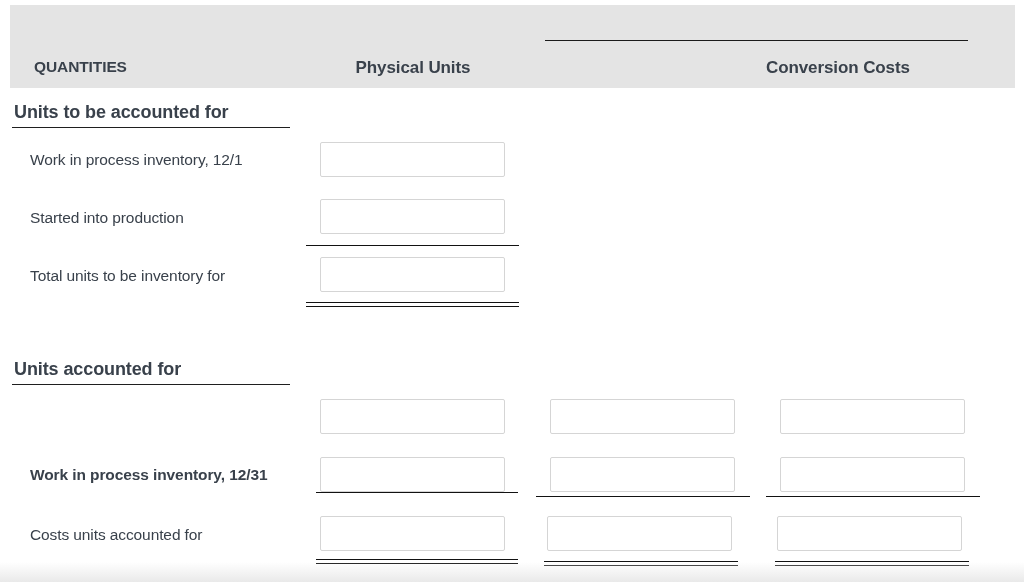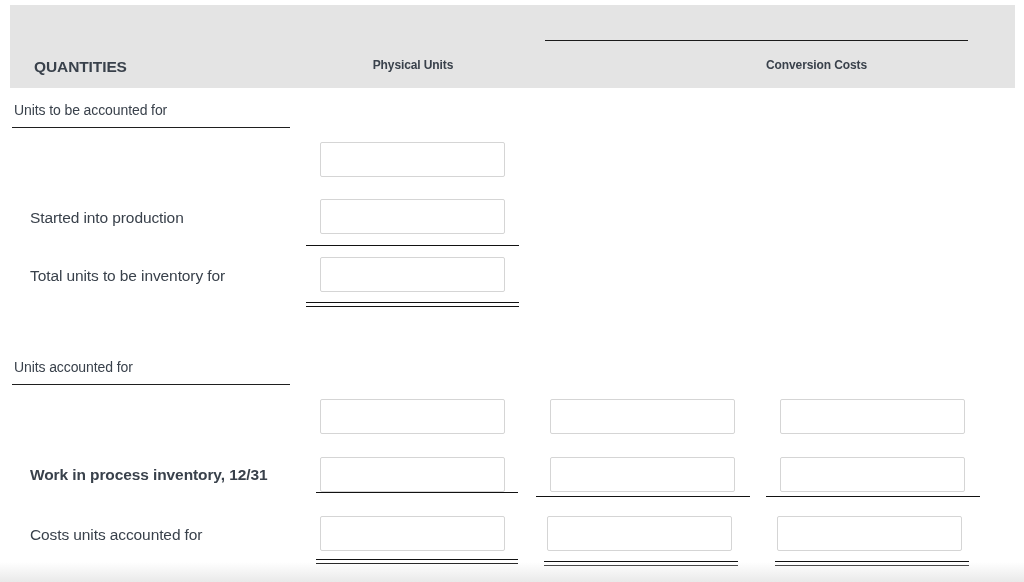--- a/index.html
+++ b/index.html
@@ -39,37 +39,37 @@
   .group-rule {
     position: absolute;
     left: 545px; top: 40px;
     width: 423px; height: 0;
     border-top: 1.6px solid #1b1b1b;
   }
 
   .col-head {
     position: absolute;
     top: 58px;
-    font-size: 12px;
+    font-size: 17px;
     font-weight: bold;
     color: #39414b;
     letter-spacing: -0.1px;
     white-space: nowrap;
   }
   .col-head.quantities { left: 34px; font-size: 15.5px; }
   .col-head.physical   { left: 306px; width: 214px; text-align: center; }
   .col-head.materials  { left: 536px; width: 214px; text-align: center; }
   .col-head.conversion { left: 766px; width: 214px; }
 
   
   .section-head {
     position: absolute;
     left: 14px;
-    font-size: 14px;
-    font-weight: normal;
+    font-size: 18px;
+    font-weight: bold;
     color: #39414b;
     letter-spacing: -0.1px;
     white-space: nowrap;
   }
   .section-rule {
     position: absolute;
     left: 12px;
     width: 278px; height: 0;
     border-top: 1.4px solid #1f1f1f;
   }
@@ -130,20 +130,21 @@
 
   <div class="group-rule"></div>
 
   <div class="col-head quantities">QUANTITIES</div>
   <div class="col-head physical">Physical Units</div>
   <div class="col-head conversion">Conversion Costs</div>
 
   <div class="section-head" style="top:102px;">Units to be accounted for</div>
   <div class="section-rule" style="top:127px;"></div>
 
+  <div class="row-label" style="top:151px;">Work in process inventory, 12/1</div>
   <input class="cell-input" style="left: 320px; top: 142px;" type="text" value="">
 
   <div class="row-label" style="top:209px;">Started into production</div>
   <input class="cell-input" style="left: 320px; top: 199px;" type="text" value="">
 
   <div class="sub-rule" style="left:306px; top:245px; width:213px;"></div>
 
   <div class="row-label" style="top:267px;">Total units to be inventory for</div>
   <input class="cell-input" style="left: 320px; top: 257px;" type="text" value="">
 

